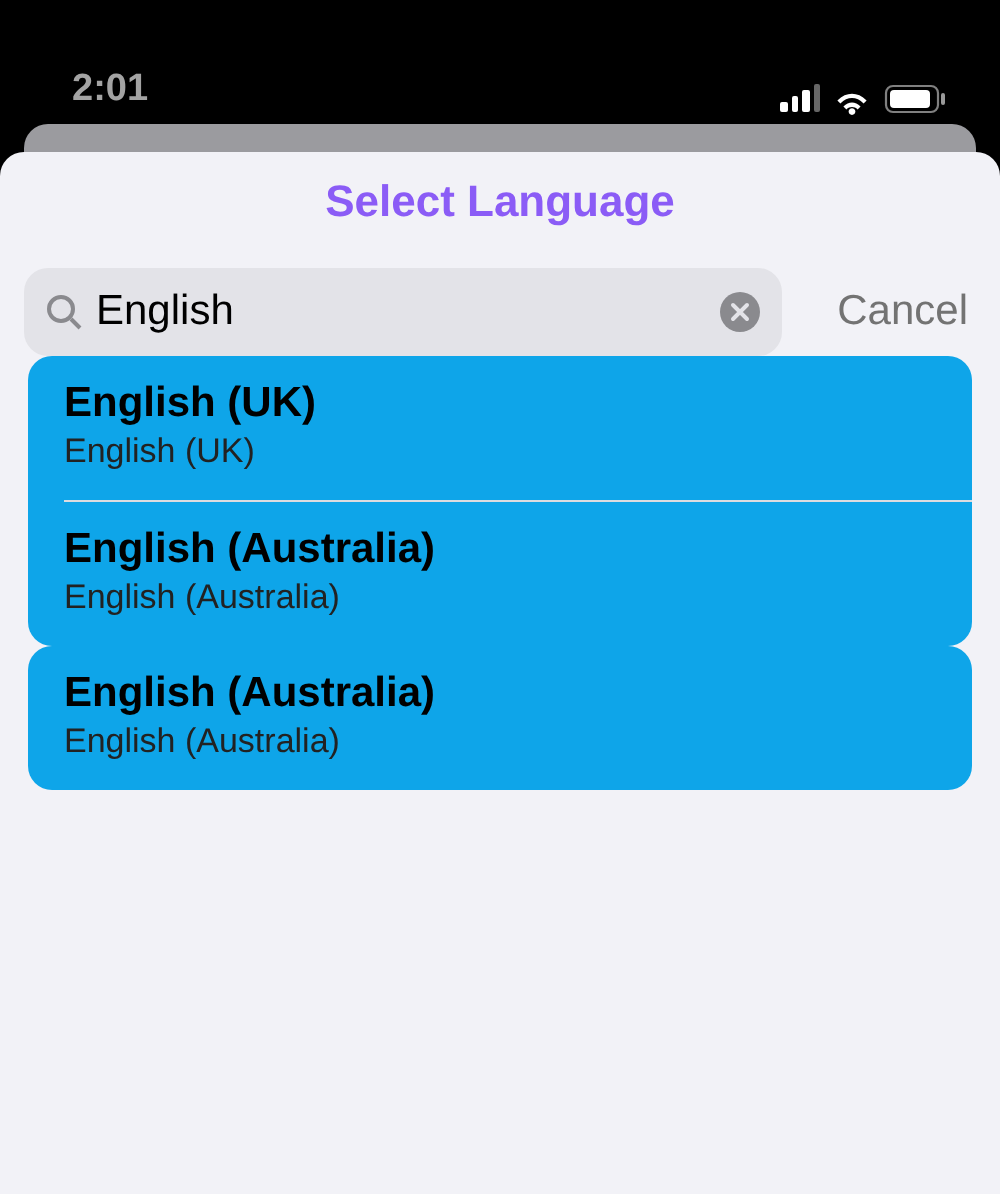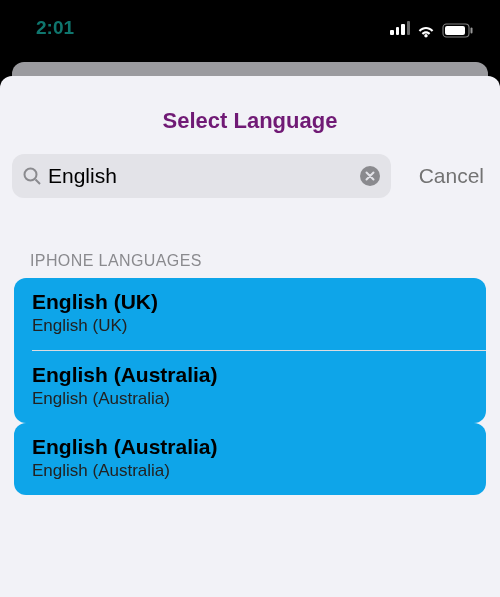--- a/index.html
+++ b/index.html
@@ -1,24 +1,24 @@
 <!DOCTYPE html>
 <html><head>
   <meta charset="utf-8">
   <style>
     * { box-sizing: border-box; margin: 0; padding: 0; }
     html, body { width: 500px; height: 597px; background: #000; font-family: -apple-system, "Helvetica Neue", Helvetica, Arial, sans-serif; overflow: hidden; }
 
     .status-bar {
       height: 56px;
       display: flex;
-      align-items: center;
+      align-items: flex-end;
       justify-content: space-between;
       padding: 0 26px 0 36px;
-      color: #0f766e;
+      color: #a3a3a3;
       font-weight: 600;
       font-size: 19px;
     }
     .status-right { display: flex; align-items: center; gap: 6px; }
 
     .bg-card {
       position: absolute;
       top: 62px;
       left: 12px;
       right: 12px;
@@ -34,22 +34,22 @@
       right: 0;
       bottom: 0;
       background: #f2f2f7;
       border-radius: 12px 12px 0 0;
     }
 
     .sheet-title {
       text-align: center;
       font-size: 22px;
       font-weight: 700;
-      padding: 32px 0 20px;
-      color: #701a75;
+      padding: 12px 0 20px;
+      color: #8b5cf6;
     }
 
     .search-row {
       display: flex;
       align-items: center;
       padding: 0 12px;
       gap: 24px;
     }
     .search-bar {
       flex: 1;
@@ -160,21 +160,20 @@
       <span class="clear-icon">
         <svg viewBox="0 0 22 22" fill="currentColor">
             <circle cx="11" cy="11" r="10"></circle>
             <path d="M7.5 7.5l7 7M14.5 7.5l-7 7" stroke="#e3e3e8" stroke-width="2" stroke-linecap="round"></path>
           </svg>
       </span>
     </div>
     <button class="cancel-btn">Cancel</button>
   </div>
 
-  <div class="section-header sect1">IPHONE LANGUAGES</div>
   <div class="group">
     <div class="row">
       <div class="primary">English (UK)</div>
       <div class="secondary">English (UK)</div>
     </div>
     <div class="row">
       <div class="primary">English (Australia)</div>
       <div class="secondary">English (Australia)</div>
     </div>
   </div>

